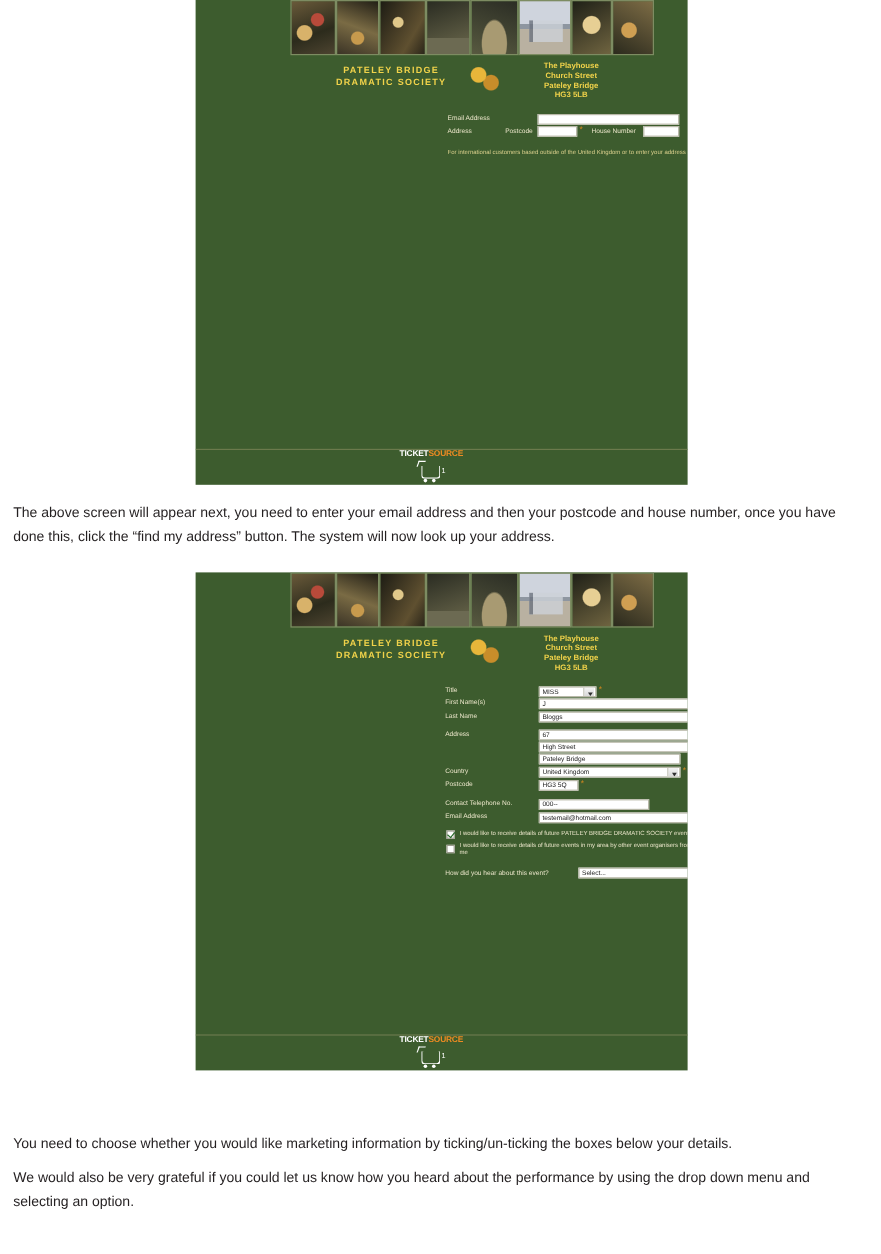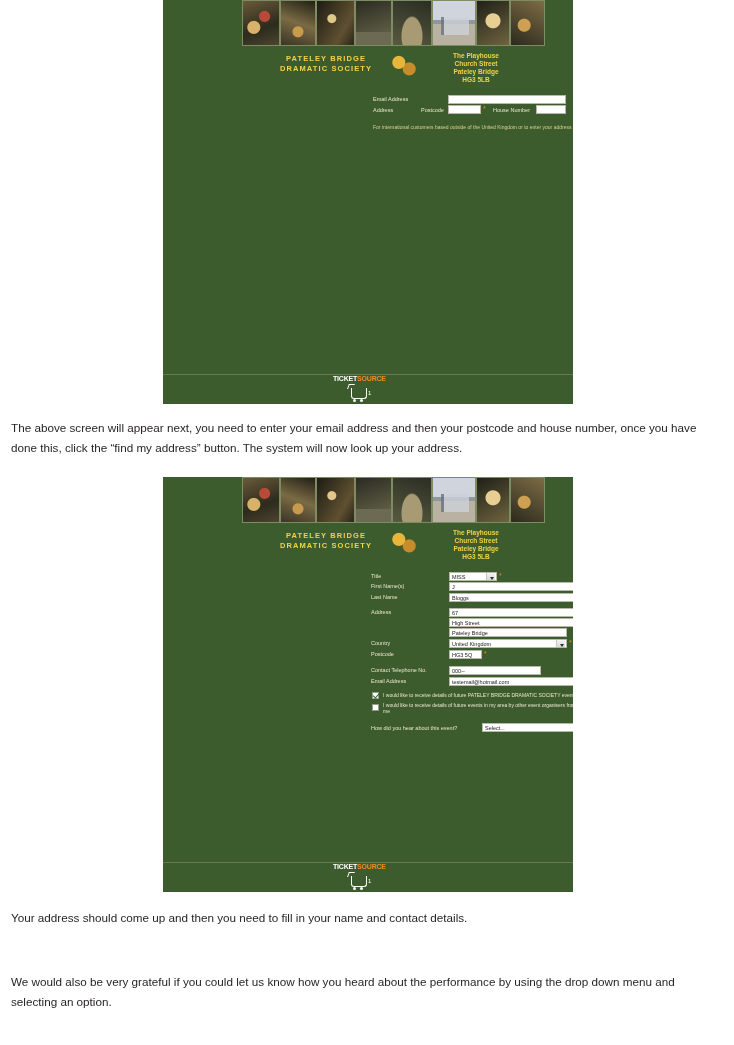--- a/index.html
+++ b/index.html
@@ -425,16 +425,16 @@
 
     <div class="footer-rule" style="top:385px;"></div>
     <div class="ts-logo" style="left:170px; top:386px;">
       <span class="t1">TICKET</span><span class="t2">SOURCE</span>
     </div>
     <div class="cart-glyph" style="left:188px; top:399px;"></div>
     <div class="basket" style="left:205px; top:401px;">1</div>
 
   </div>
 
-  <div class="para" id="para-2">Your address should come up and then you need to fill in your name and contact details.</div>
+  <div class="para" id="para-3">You need to choose whether you would like marketing information by ticking/un-ticking the boxes below your details.</div>
   <div class="para" id="para-4">We would also be very grateful if you could let us know how you heard about the performance by using the drop down menu and selecting an option.</div>
 
 </div>
 
 </body></html>

